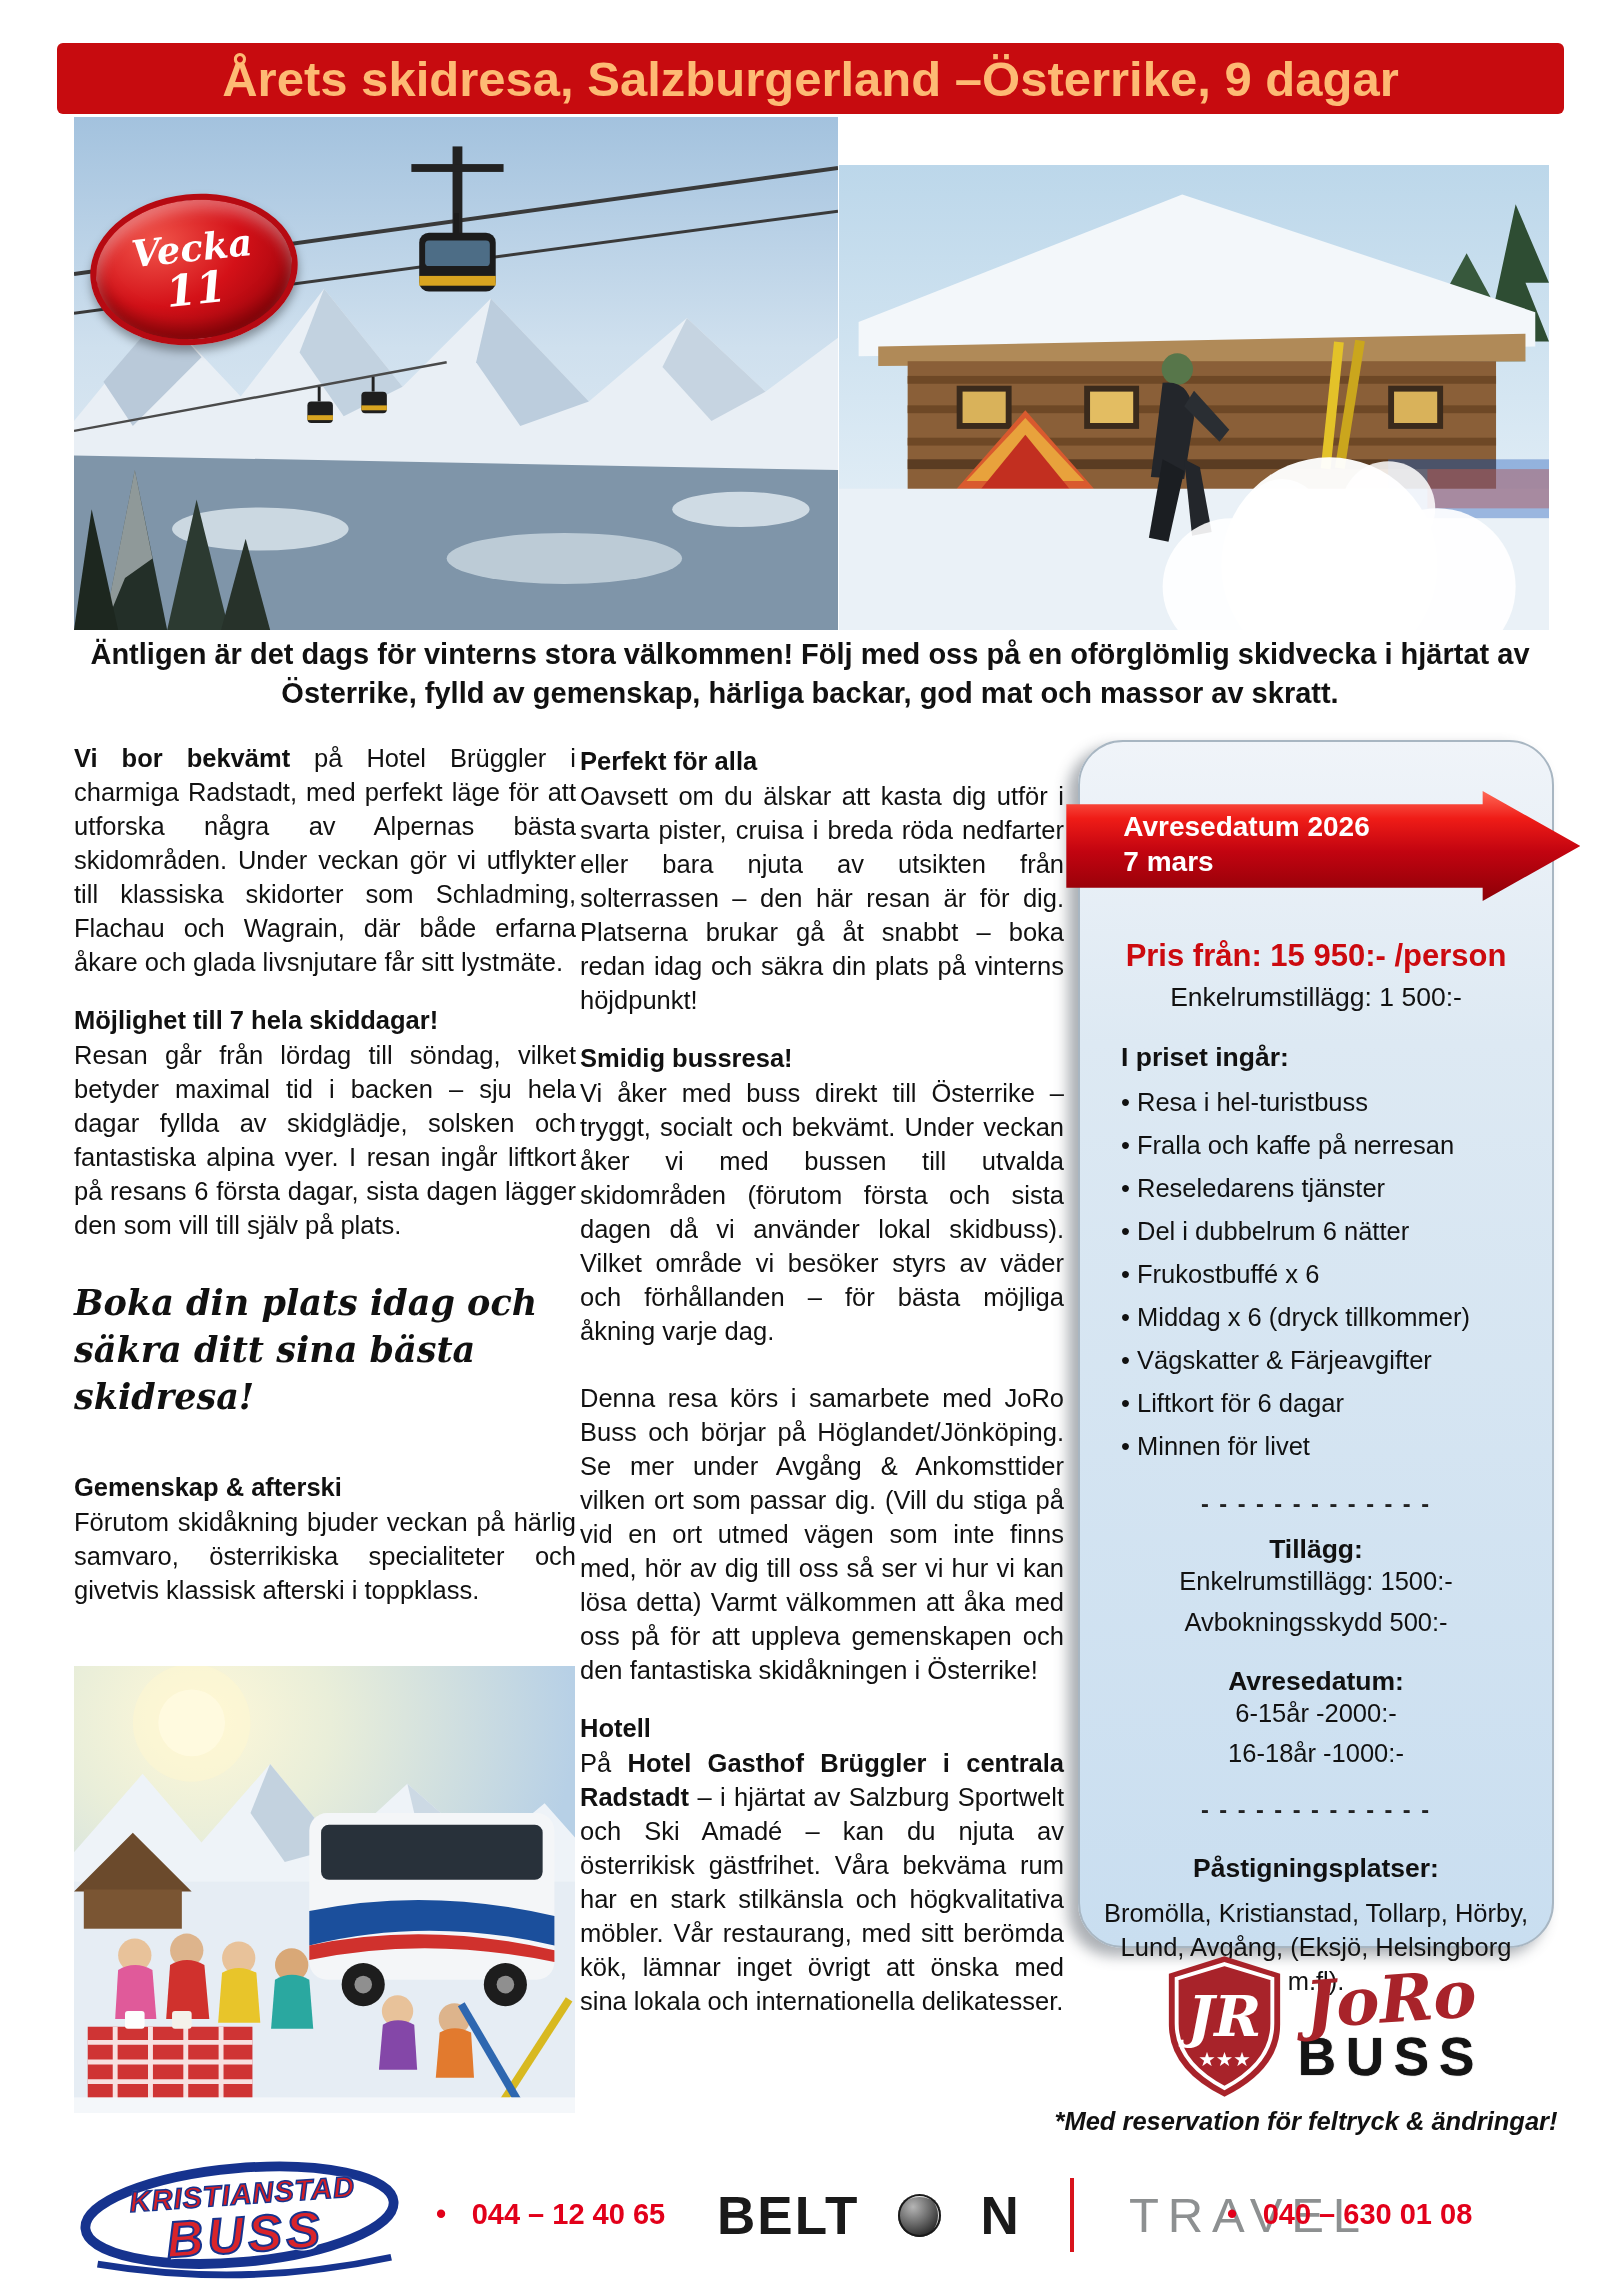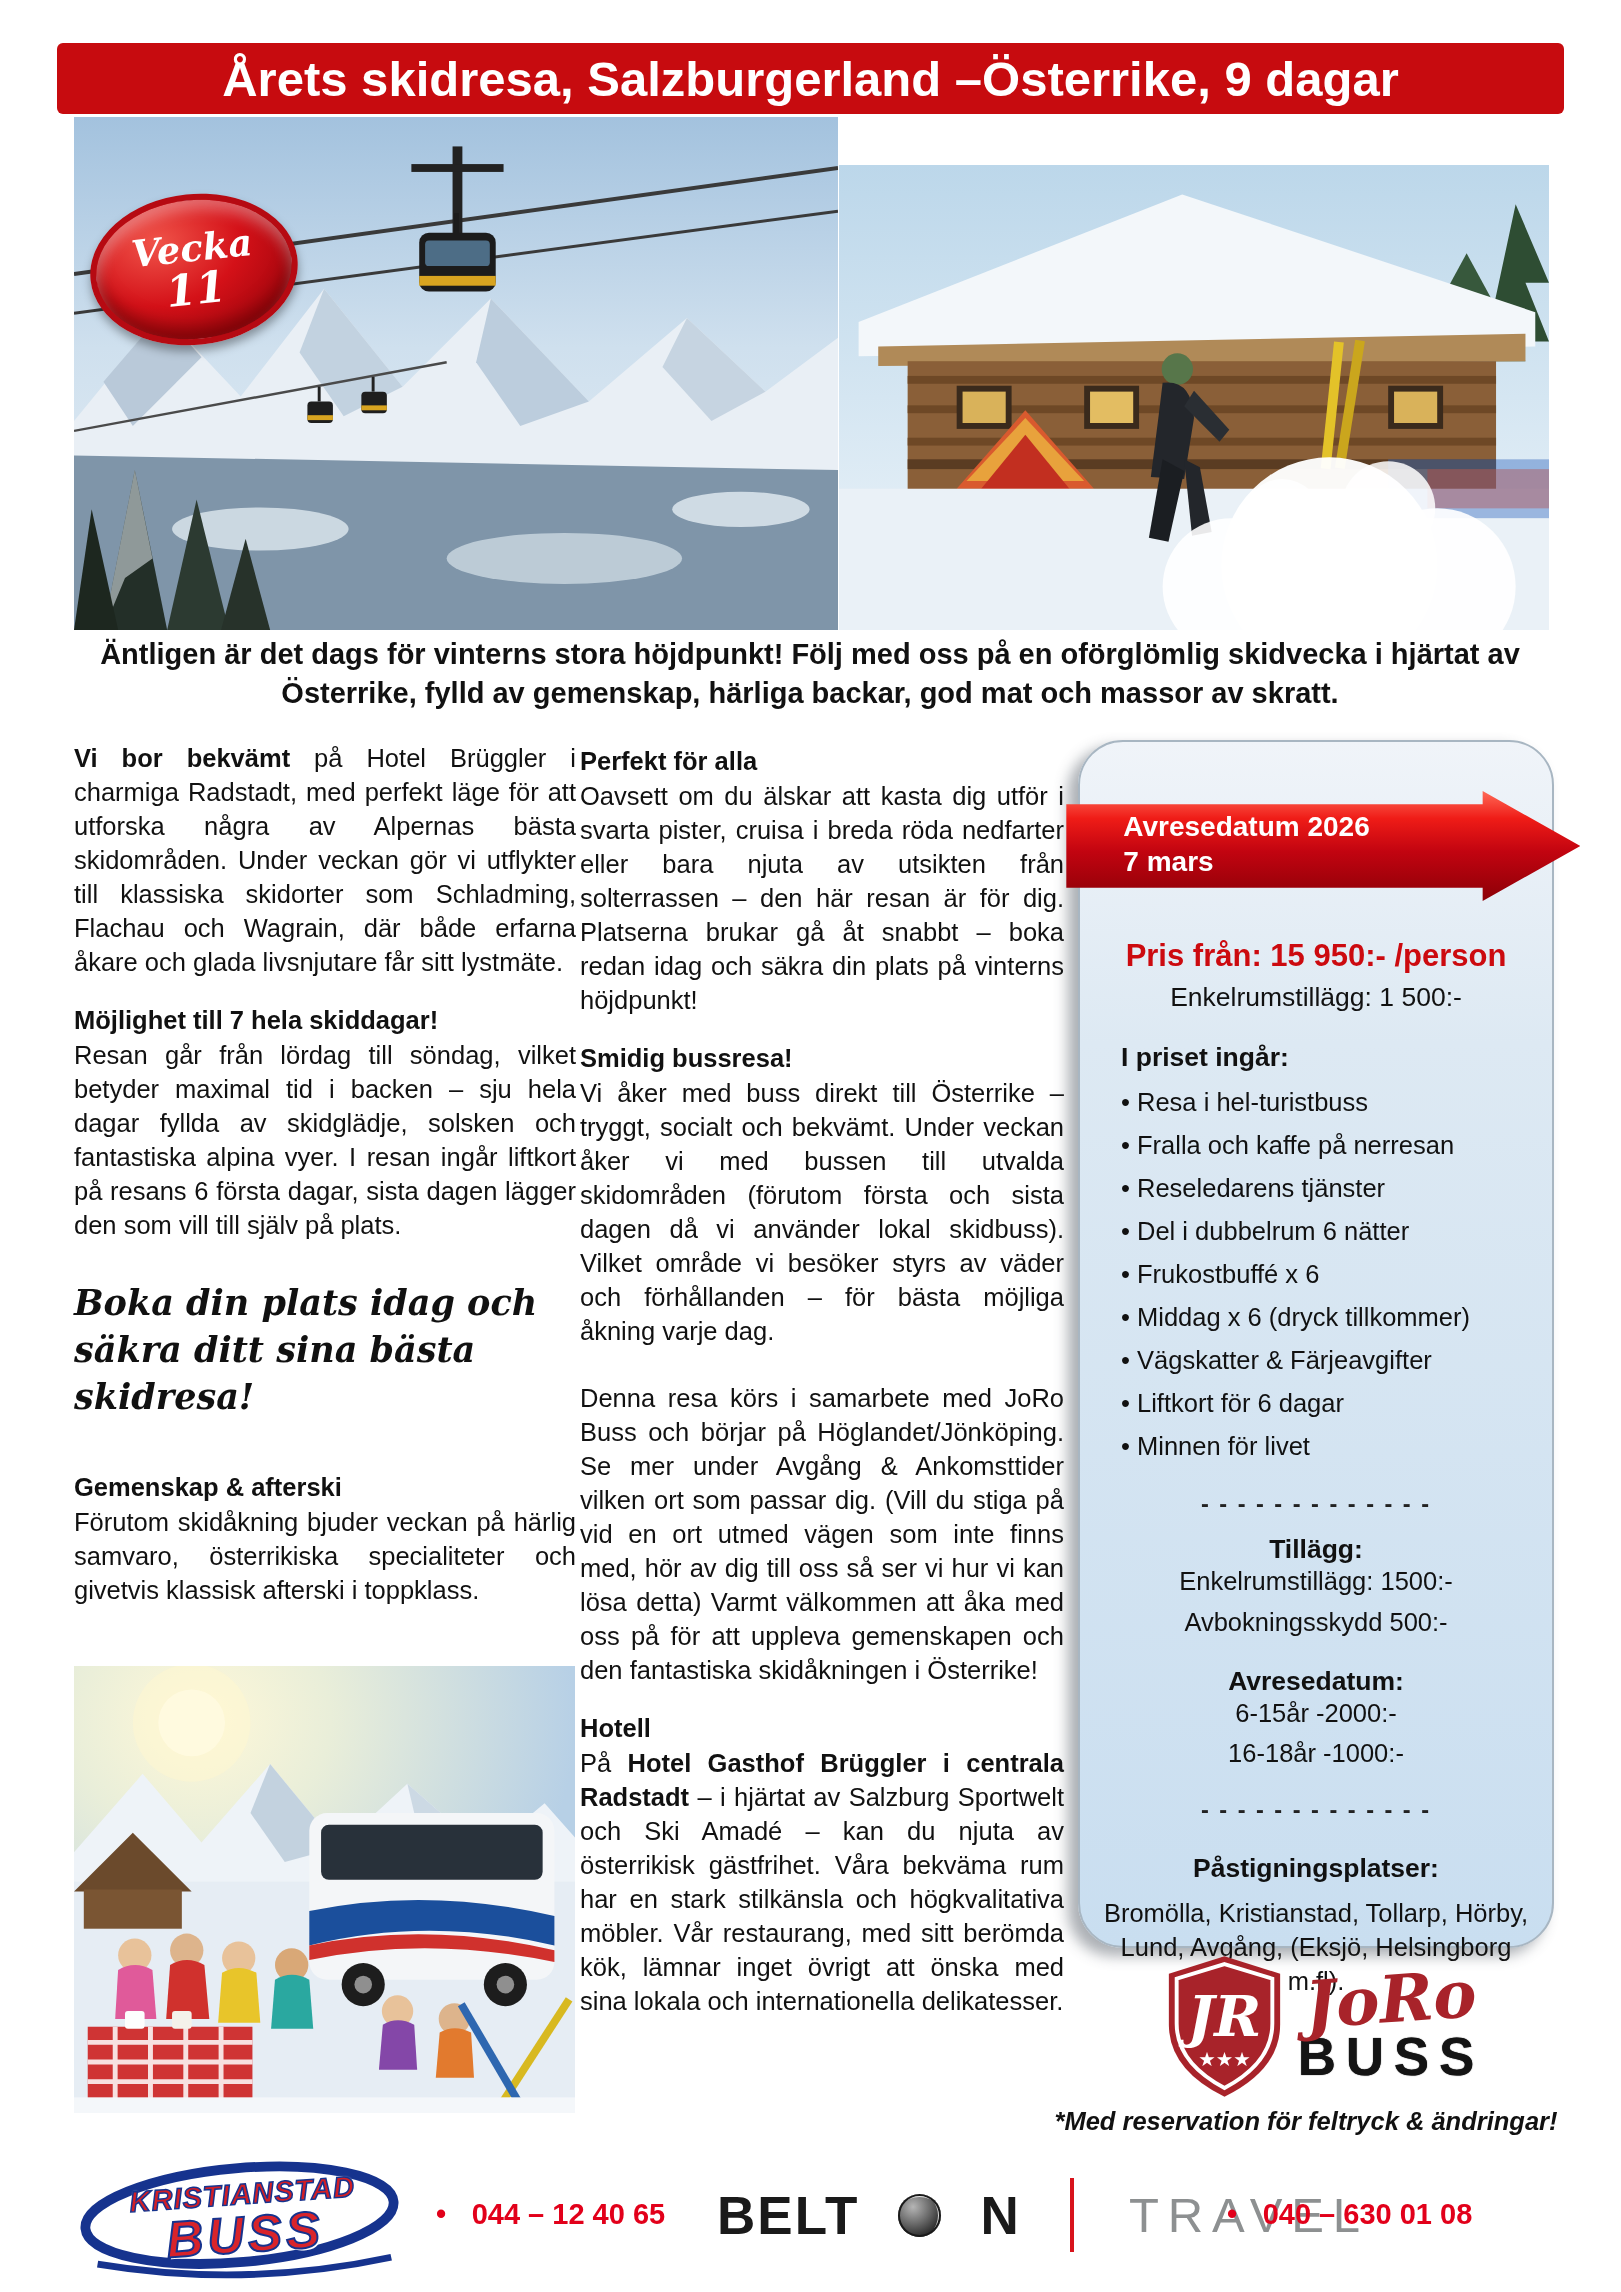--- a/index.html
+++ b/index.html
@@ -2,21 +2,21 @@
 <html><head>
 <meta charset="utf-8">
 <style>
   html,body{margin:0;padding:0;background:#ffffff;}
   #page{position:relative;width:1621px;height:2293px;background:#ffffff;overflow:hidden;
         font-family:"Liberation Sans",sans-serif;color:#111;}
 
   
   .banner{position:absolute;left:57px;top:43px;width:1507px;height:71px;background:#c70b0f;
           border-radius:5.9px;display:flex;align-items:center;justify-content:center;}
-  .banner-title{color:#ffffff;font-weight:bold;font-size:49px;white-space:nowrap;}
+  .banner-title{color:#fdba74;font-weight:bold;font-size:49px;white-space:nowrap;}
 
   
   .photo{position:absolute;overflow:hidden;}
   .photo-left{left:74px;top:117px;width:764px;height:513px;}
   .photo-right{left:839px;top:165px;width:710px;height:465px;}
   .photo-apres{left:74px;top:1666px;width:501px;height:447px;}
   .photo svg{display:block;width:100%;height:100%;}
 
   .badge{position:absolute;left:90px;top:194px;width:196px;height:139px;border-radius:50%;
          background:radial-gradient(ellipse at 32% 28%,#f0544a 0%,#d41118 45%,#9e040c 85%);
@@ -186,21 +186,21 @@
       <path d="M352,300 L360,378 L380,374 L368,308 Z" fill="#23262b"></path>
       <path d="M362,230 L398,270 L388,282 L352,246 Z" fill="#2a2e33"></path>
       <circle cx="500" cy="408" r="110" fill="#ffffff" opacity="0.96"></circle>
       <circle cx="400" cy="430" r="70" fill="#ffffff" opacity="0.9"></circle>
       <circle cx="610" cy="430" r="80" fill="#ffffff" opacity="0.92"></circle>
       <circle cx="560" cy="350" r="48" fill="#ffffff" opacity="0.85"></circle>
       <circle cx="452" cy="360" r="40" fill="#ffffff" opacity="0.8"></circle>
     </svg>
   </div>
 
-  <div class="intro">Äntligen är det dags för vinterns stora höjdpunkt! Följ med oss på en oförglömlig skidvecka i hjärtat av Österrike, fylld av gemenskap, härliga backar, god mat och massor av skratt.</div>
+  <div class="intro">Äntligen är det dags för vinterns stora välkommen! Följ med oss på en oförglömlig skidvecka i hjärtat av Österrike, fylld av gemenskap, härliga backar, god mat och massor av skratt.</div>
 
   <div class="col-left">
     <p class="body-p"><span class="lead-bold">Vi bor bekvämt</span><span> på Hotel Brüggler i charmiga Radstadt, med perfekt läge för att utforska några av Alpernas bästa skidområden. Under veckan gör vi utflykter till klassiska skidorter som Schladming, Flachau och Wagrain, där både erfarna åkare och glada livsnjutare får sitt lystmäte.</span></p>
     <div class="heading">Möjlighet till 7 hela skiddagar!</div>
     <p class="body-p">Resan går från lördag till söndag, vilket betyder maximal tid i backen – sju hela dagar fyllda av skidglädje, solsken och fantastiska alpina vyer. I resan ingår liftkort på resans 6 första dagar, sista dagen lägger den som vill till själv på plats.</p>
     <div class="script">Boka din plats idag och säkra ditt sina bästa skidresa!</div>
     <div class="heading heading-gap">Gemenskap &amp; afterski</div>
     <p class="body-p">Förutom skidåkning bjuder veckan på härlig samvaro, österrikiska specialiteter och givetvis klassisk afterski i toppklass.</p>
   </div>
 

